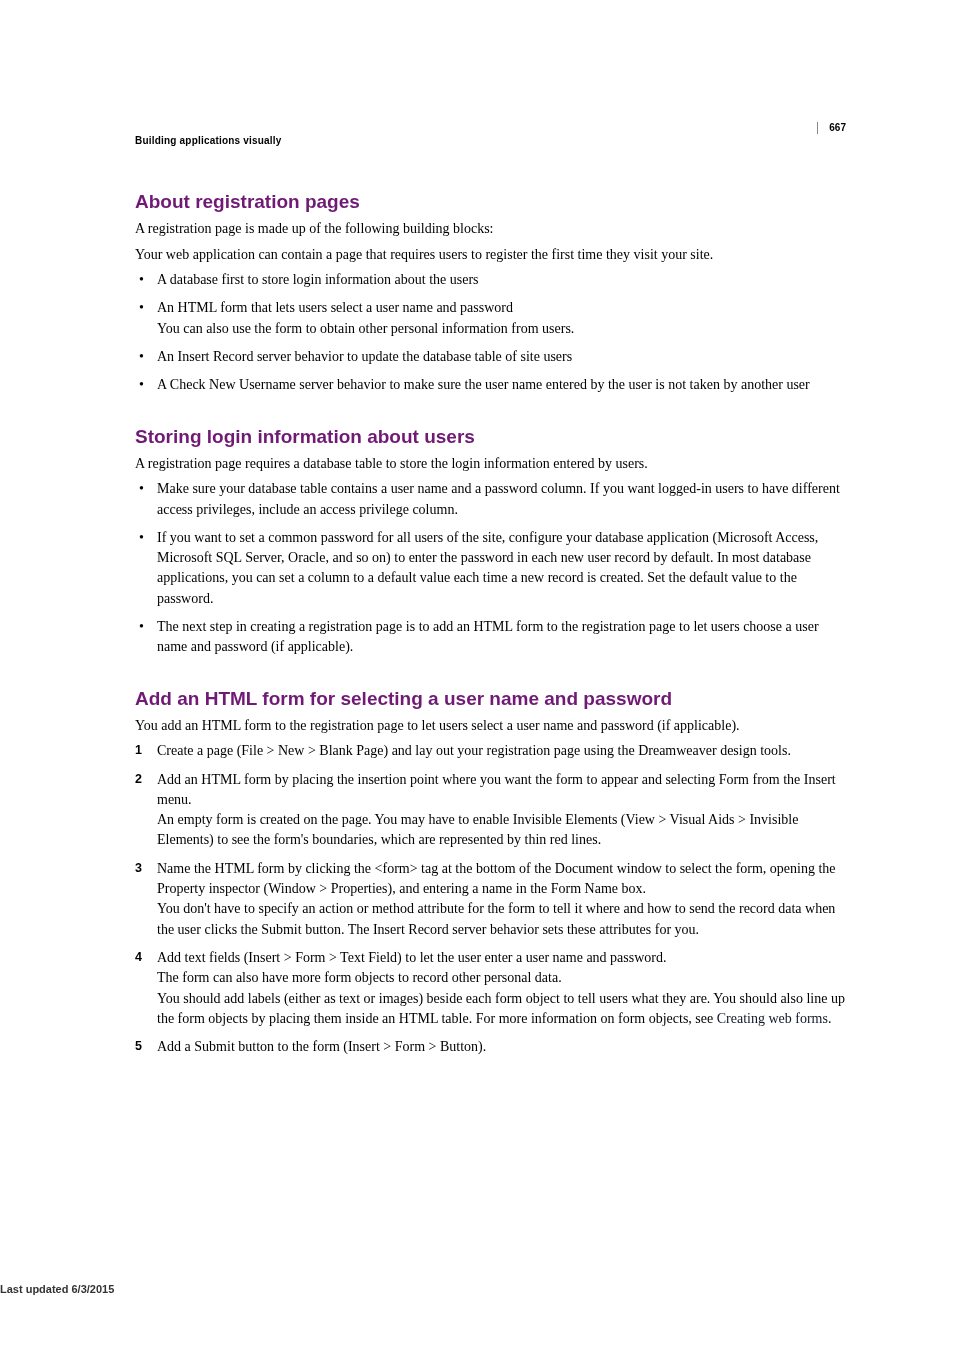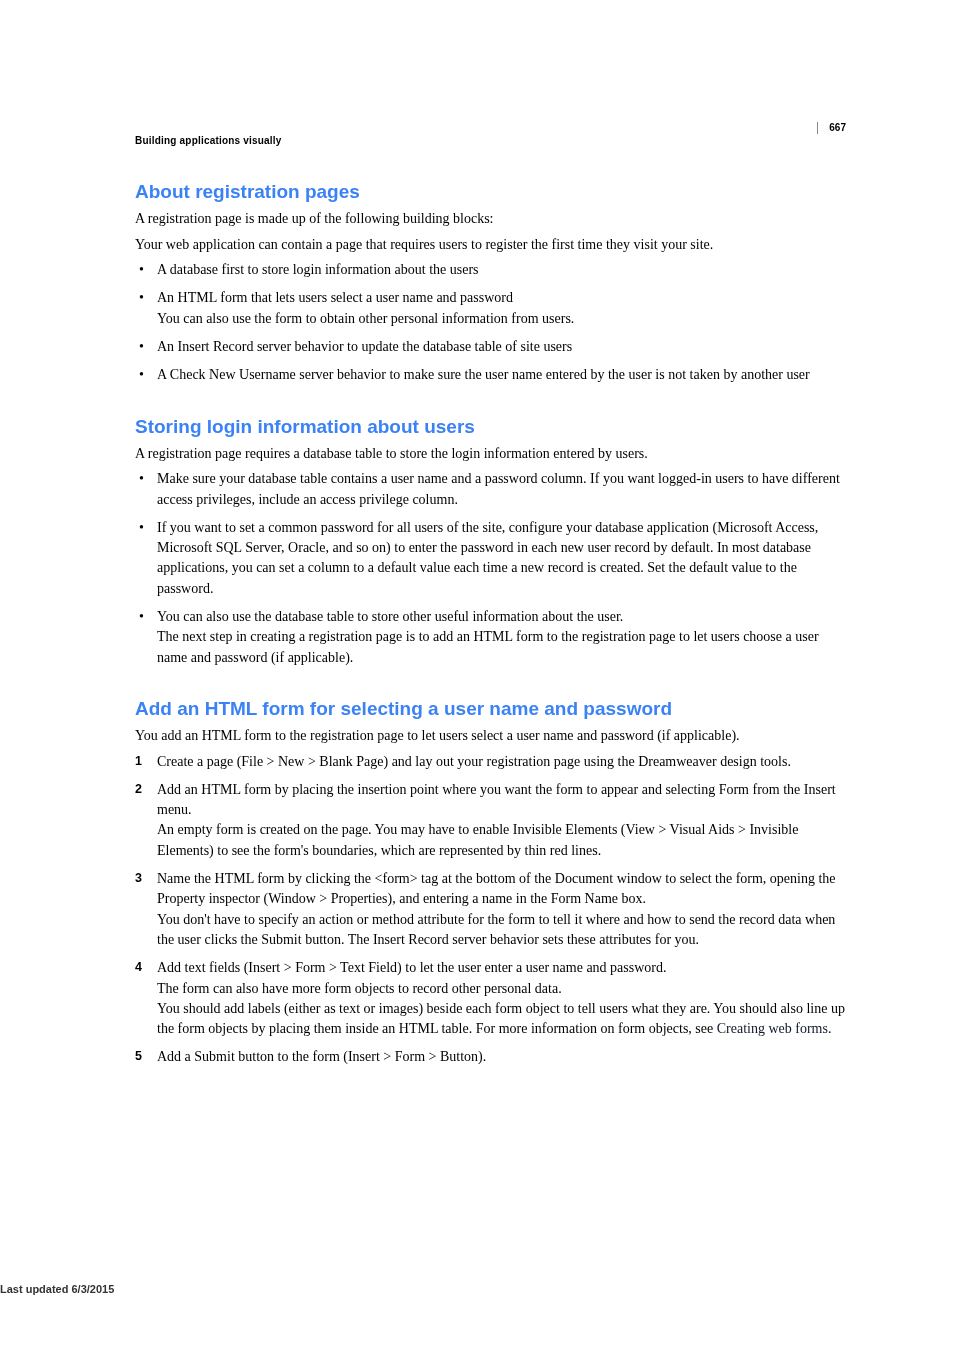--- a/index.html
+++ b/index.html
@@ -25,28 +25,28 @@
     font-family: "Myriad Pro", Arial, sans-serif;
     font-size: 10px;
     font-weight: bold;
     line-height: 1.2;
   }
   .header-label {
     font-family: "Myriad Pro", Arial, sans-serif;
     font-size: 10px;
     font-weight: bold;
     letter-spacing: 0.2px;
-    margin-bottom: 35px;
+    margin-bottom: 45px;
   }
   h2 {
     font-family: "Myriad Pro", Arial, sans-serif;
     font-weight: bold;
     font-size: 19px;
     margin: 30px 0 6px 0;
-    color: #3b82f6;
+    color: #701a75;
   }
   p {
     font-size: 14px;
     line-height: 1.4;
     margin: 6px 0;
   }
   ul, ol {
     padding-left: 0;
     margin: 6px 0;
     list-style: none;
@@ -109,21 +109,21 @@
     </li>
     <li><span class="bullet">•</span><span>An Insert Record server behavior to update the database table of site users</span></li>
     <li><span class="bullet">•</span><span>A Check New Username server behavior to make sure the user name entered by the user is not taken by another user</span></li>
   </ul>
 
   <h2>Storing login information about users</h2>
   <p>A registration page requires a database table to store the login information entered by users.</p>
   <ul>
     <li><span class="bullet">•</span><span>Make sure your database table contains a user name and a password column. If you want logged-in users to have different access privileges, include an access privilege column.</span></li>
     <li><span class="bullet">•</span><span>If you want to set a common password for all users of the site, configure your database application (Microsoft Access, Microsoft SQL Server, Oracle, and so on) to enter the password in each new user record by default. In most database applications, you can set a column to a default value each time a new record is created. Set the default value to the password.</span></li>
-    <li><span class="bullet">•</span><span>You can also use the database table to store other useful information about the user.</span>
+    <li><span class="bullet">•</span>
       <span class="subtext">The next step in creating a registration page is to add an HTML form to the registration page to let users choose a user name and password (if applicable).</span>
     </li>
   </ul>
 
   <h2>Add an HTML form for selecting a user name and password</h2>
   <p>You add an HTML form to the registration page to let users select a user name and password (if applicable).</p>
   <ol>
     <li><span class="num">1</span><span>Create a page (File &gt; New &gt; Blank Page) and lay out your registration page using the Dreamweaver design tools.</span></li>
     <li><span class="num">2</span><span>Add an HTML form by placing the insertion point where you want the form to appear and selecting Form from the Insert menu.</span>
       <span class="subtext">An empty form is created on the page. You may have to enable Invisible Elements (View &gt; Visual Aids &gt; Invisible Elements) to see the form's boundaries, which are represented by thin red lines.</span>

